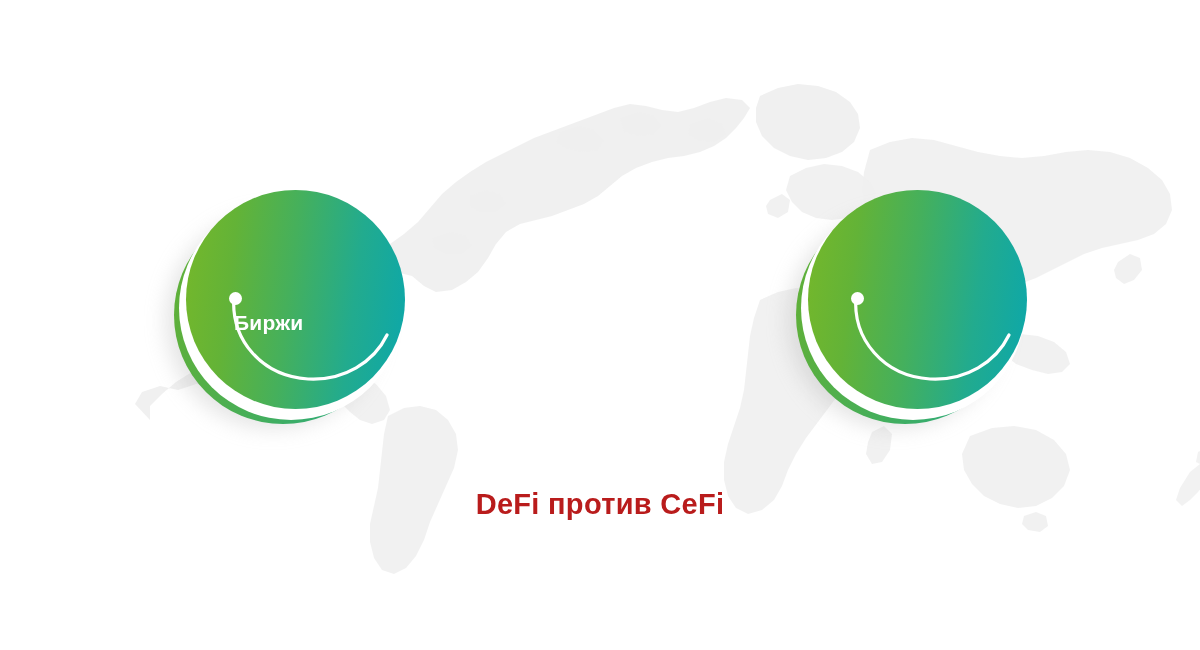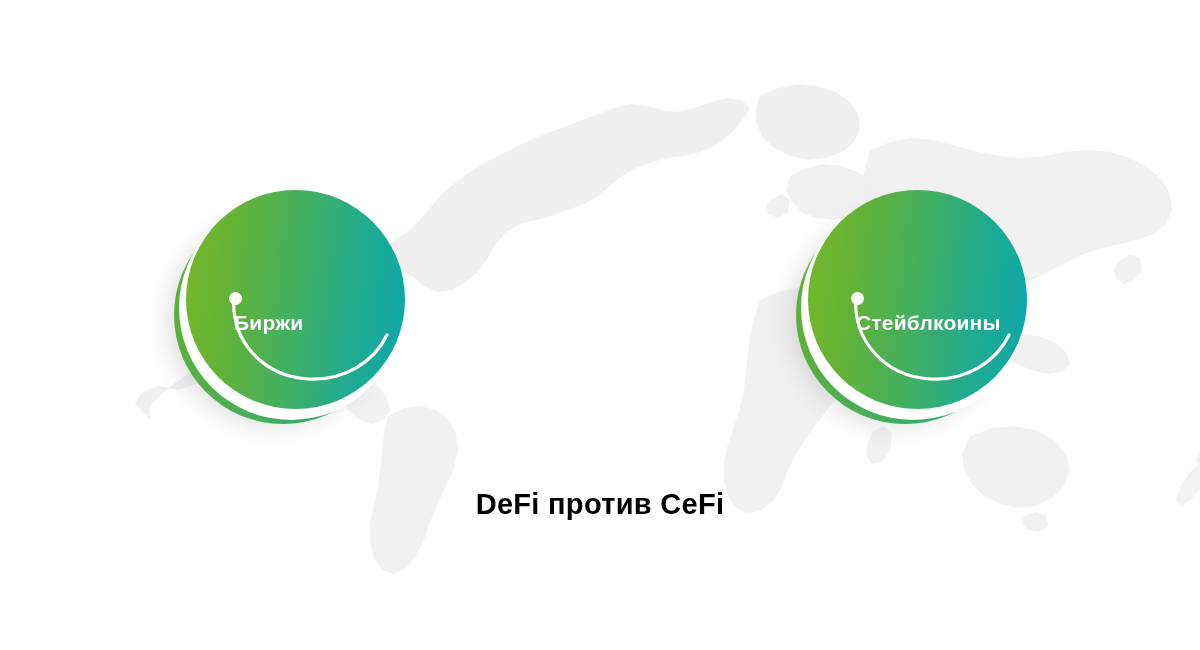--- a/index.html
+++ b/index.html
@@ -119,21 +119,21 @@
   #node-2 { left: 470px; top: 182px; }
   #node-3 { left: 782px; top: 182px; }
 
   
   #title {
     position: absolute;
     left: 0;
     top: 488px;
     width: 1200px;
     text-align: center;
-    color: #000000;
+    color: #b91c1c;
     font-size: 29px;
     font-weight: bold;
     letter-spacing: 0.3px;
   }
 </style>
 </head>
 <body>
 
 <div id="stage">
 
@@ -237,18 +237,17 @@
     <div class="shadow"></div>
     <div class="back-disc"></div>
     <div class="ring-gap"></div>
     <div class="main-disc"></div>
     <div class="arc">
       <svg viewBox="0 0 219 219" xmlns="http://www.w3.org/2000/svg" aria-hidden="true">
         <path d="M48,105 C44,150 76,186 122,189 C158,191 188,172 201,145" fill="none" stroke="#ffffff" stroke-width="3.2" stroke-linecap="round"></path>
       </svg>
     </div>
     <div class="node-dot"></div>
-    <div class="node-label">Стейблкоины</div>
   </div>
 
   <div id="title">DeFi против CeFi</div>
 
 </div>
 
 </body></html>

